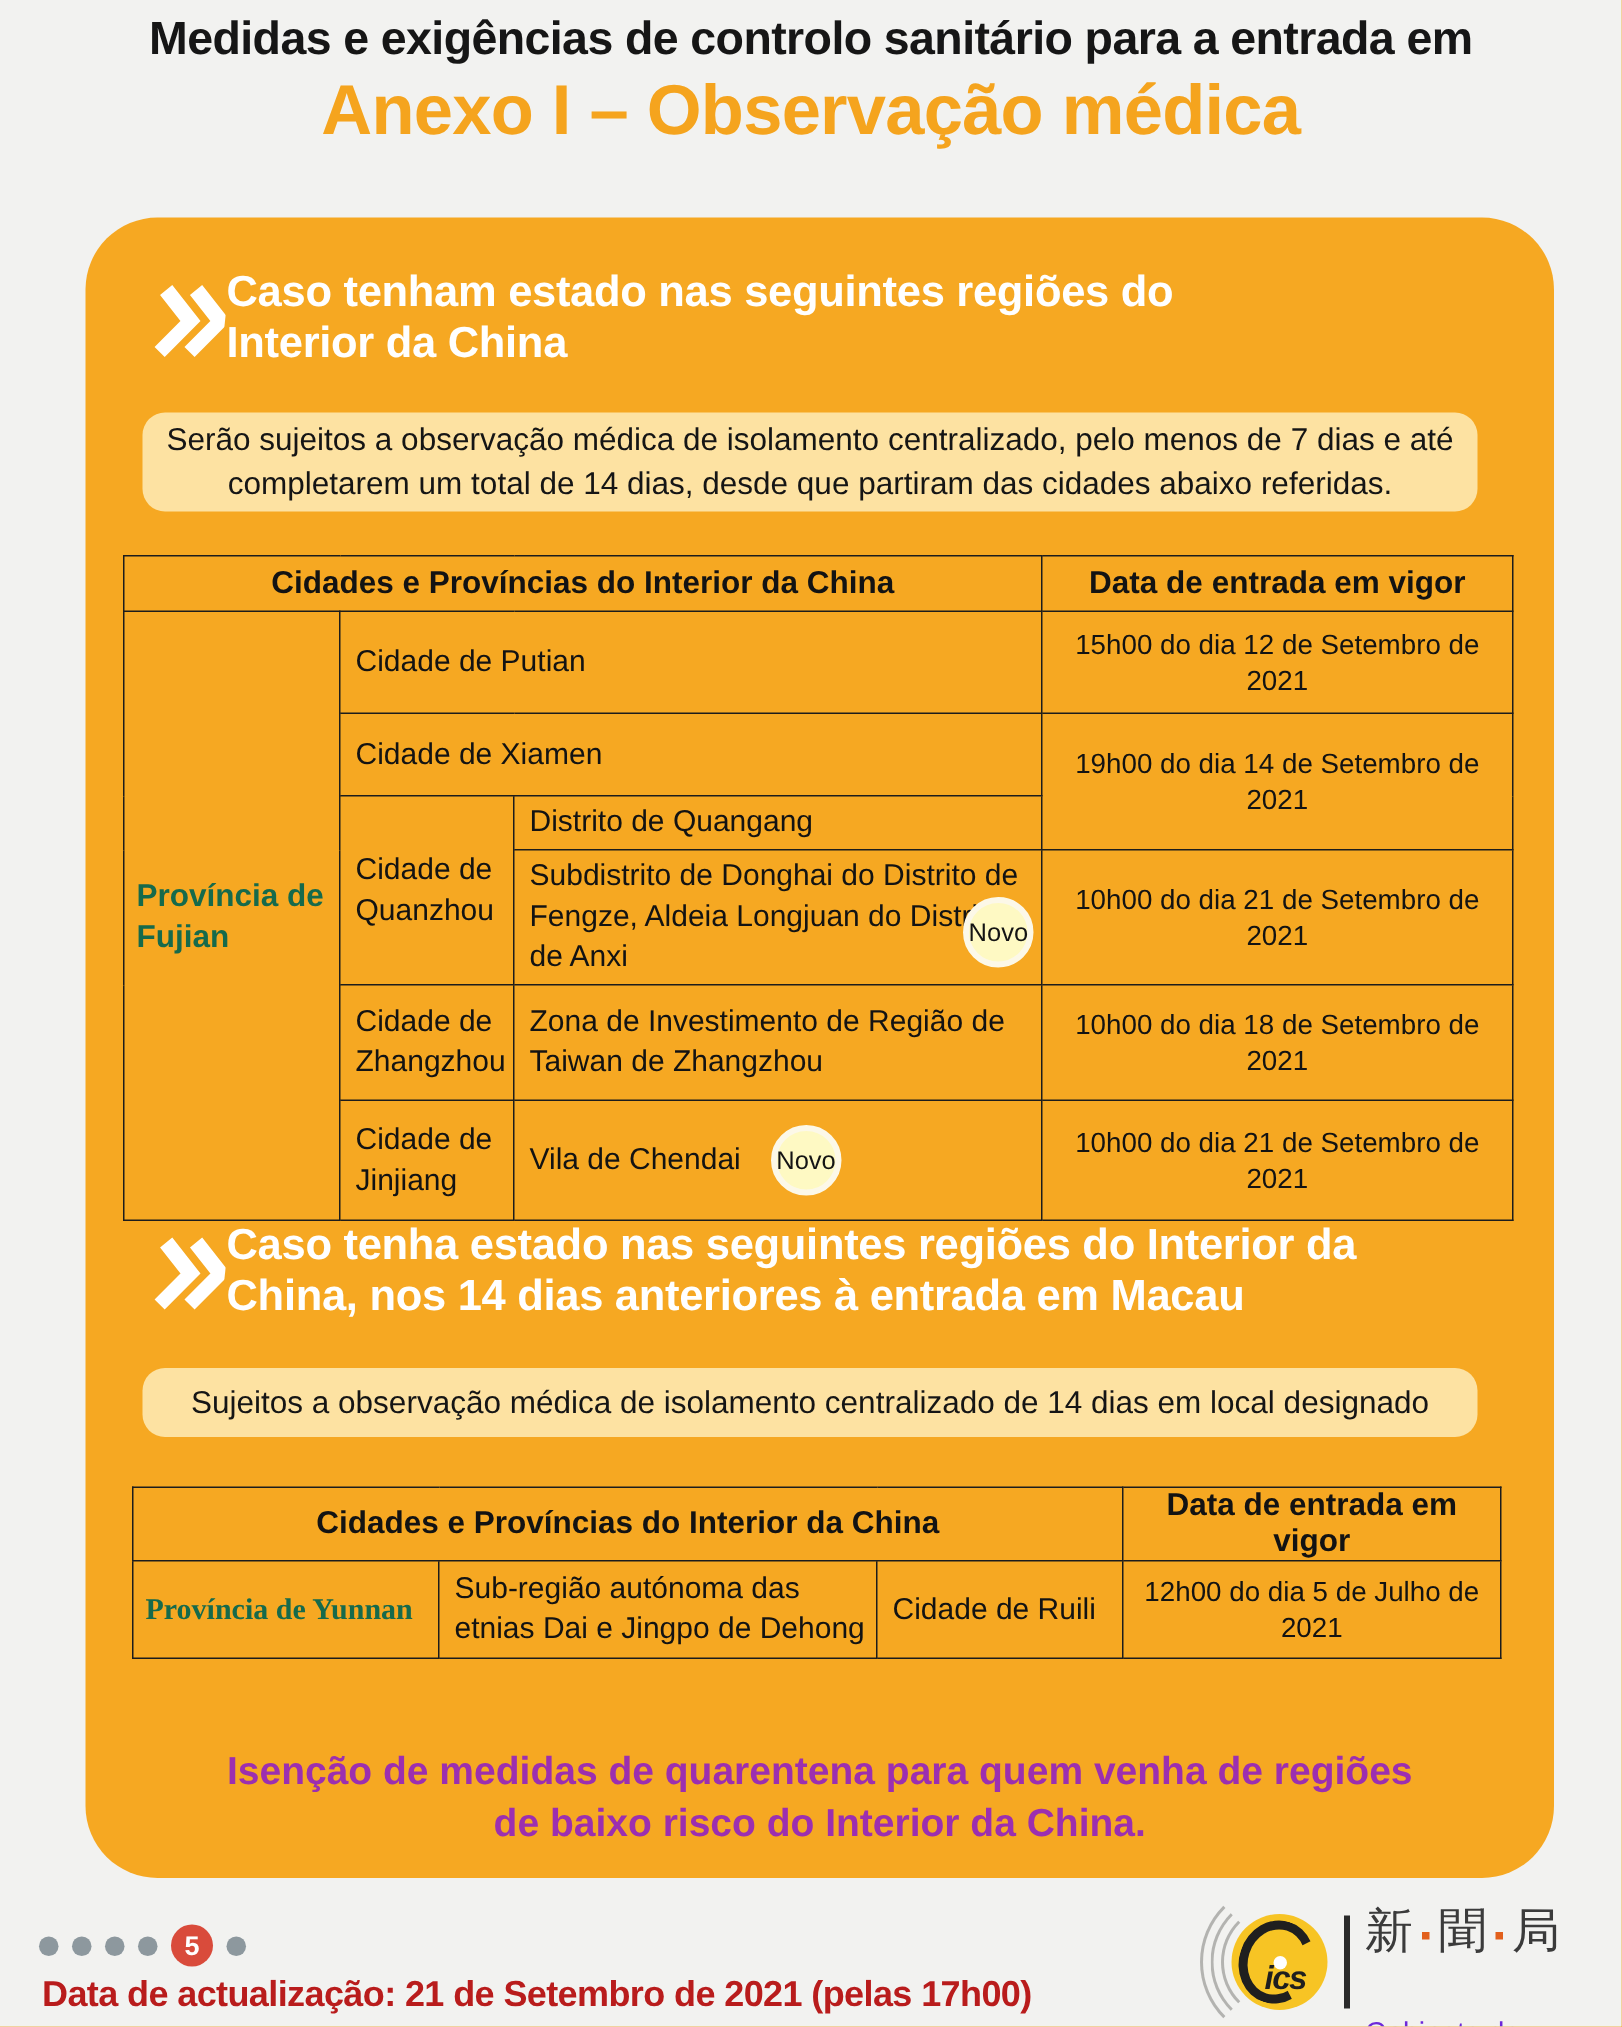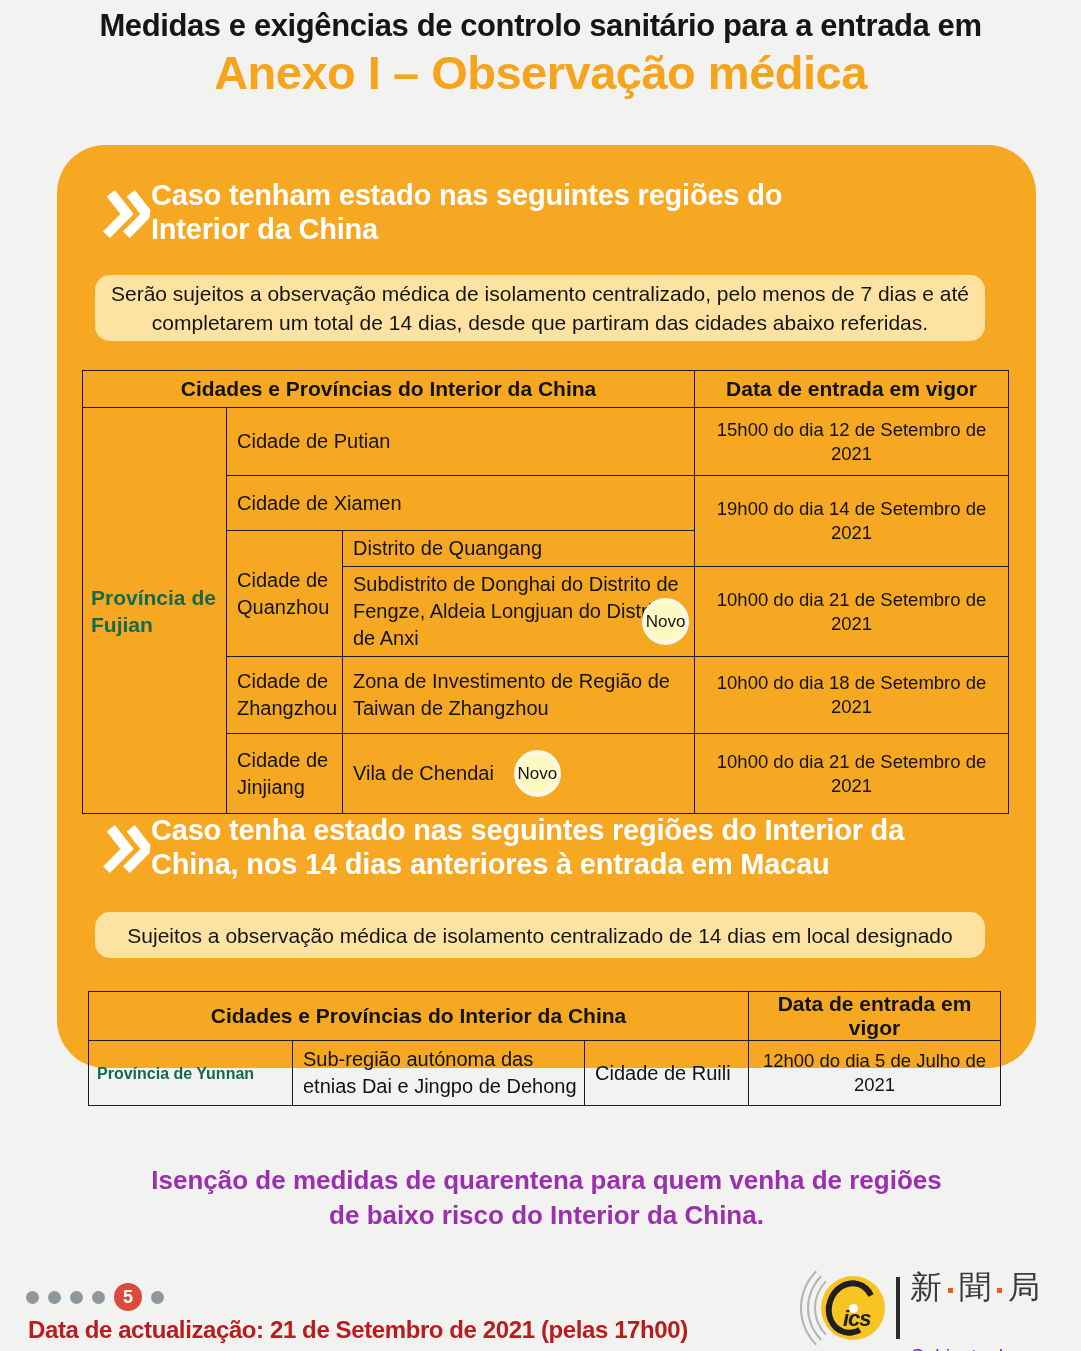--- a/index.html
+++ b/index.html
@@ -5,21 +5,21 @@
   html,body{margin:0;padding:0;}
   body{background:#e9e9e7;font-family:"Liberation Sans", sans-serif;}
   #poster{position:relative;width:1081px;height:1351px;background:#f2f2f0;overflow:hidden;margin:0 auto;}
 
   
   .top-header{position:absolute;left:0;top:6px;width:100%;text-align:center;}
   .title-line{font-size:31px;font-weight:bold;color:#161616;line-height:40px;letter-spacing:-0.4px;white-space:nowrap;}
   .subtitle{font-size:47px;font-weight:bold;color:#f5a41e;line-height:50px;letter-spacing:-0.5px;white-space:nowrap;margin-top:2px;}
 
   
-  .panel{position:absolute;left:57px;top:145px;width:979px;height:923px;background:#f6a822;border-radius:48px;}
+  .panel{position:absolute;left:57px;top:145px;width:979px;height:1107px;background:#f6a822;border-radius:48px;}
 
   
   .chevrons{position:absolute;width:46px;height:64px;transform:skewX(-6deg);}
   .sec-heading{position:absolute;color:#ffffff;font-weight:bold;font-size:29px;line-height:34px;letter-spacing:-0.2px;}
   .sec-heading div{white-space:nowrap;}
 
   
   .note-box{position:absolute;left:38px;width:890px;background:#fde2a2;border-radius:15px;display:flex;flex-direction:column;align-items:center;justify-content:center;color:#151515;}
   .note-box .note-line{font-size:21px;line-height:29px;white-space:nowrap;text-align:center;}
 
@@ -161,21 +161,21 @@
           <col style="width:292px">
           <col style="width:164px">
           <col style="width:252px">
         </colgroup>
       <tbody>
           <tr class="h30">
         <th colspan="3">Cidades e Províncias do Interior da China</th>
         <th>Data de entrada em vigor</th>
       </tr>
       <tr class="h65">
-        <td class="cell-province" style="font-size:16px;">Província de Yunnan</td>
+        <td class="cell-province" style="font-size:20px;font-family:Liberation Serif, serif;">Província de Yunnan</td>
         <td class="cell-left">Sub-região autónoma das etnias Dai e Jingpo de Dehong</td>
         <td class="cell-left">Cidade de Ruili</td>
         <td class="cell-date">12h00 do dia 5 de Julho de 2021</td>
       </tr>
     </tbody>
       </table>
 
     <div class="exemption">
       <div>Isenção de medidas de quarentena para quem venha de regiões</div>
       <div>de baixo risco do Interior da China.</div>

